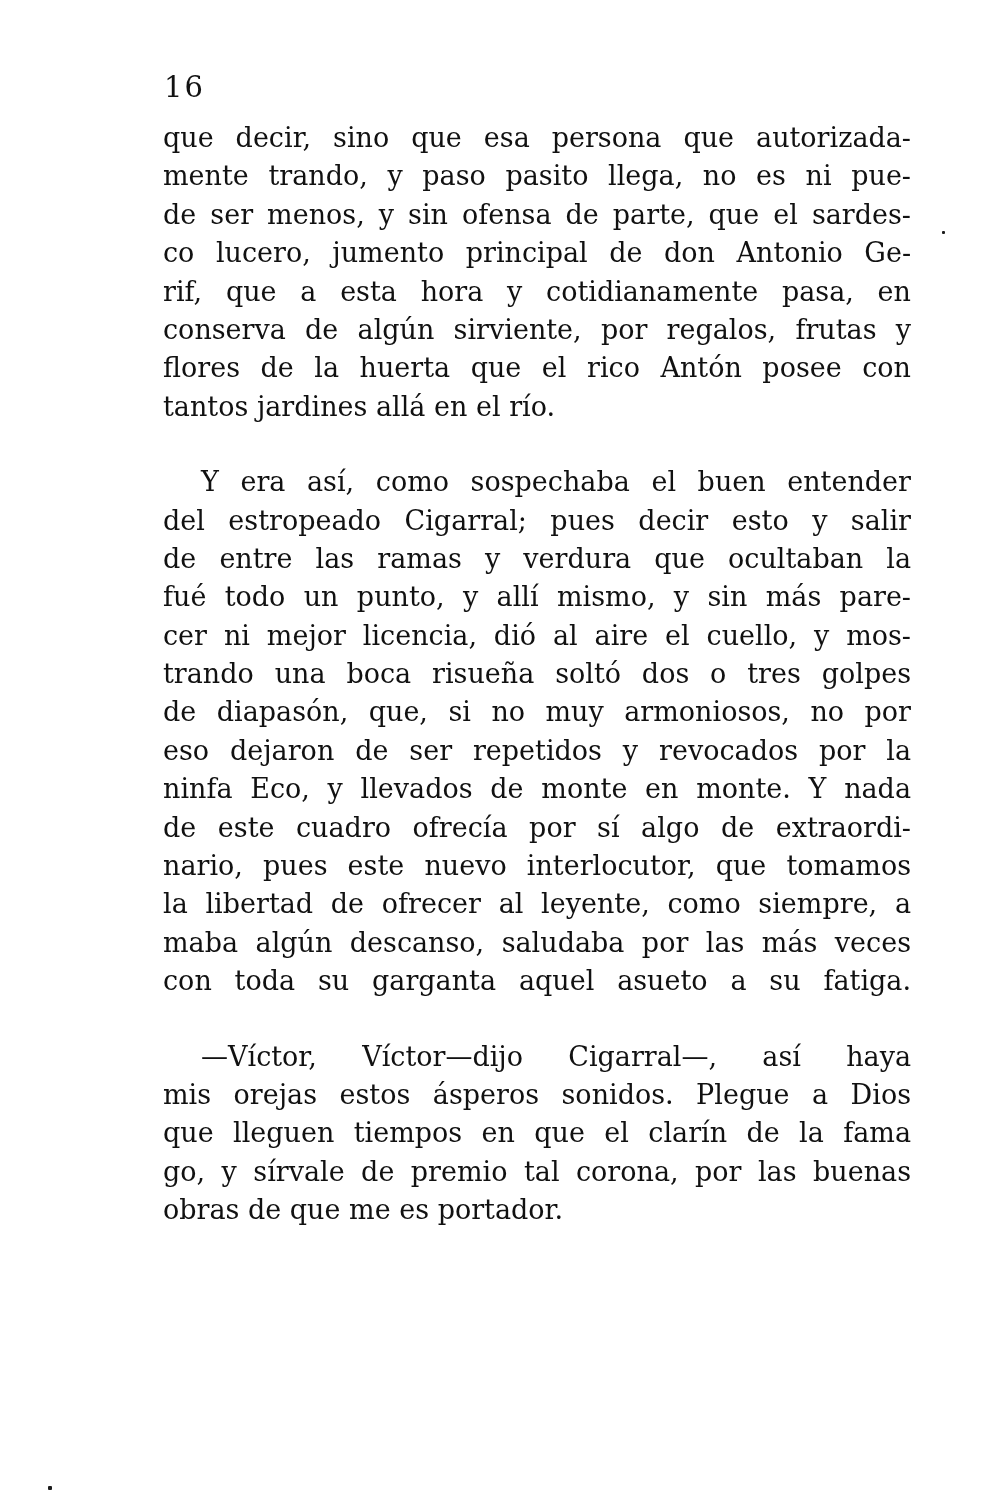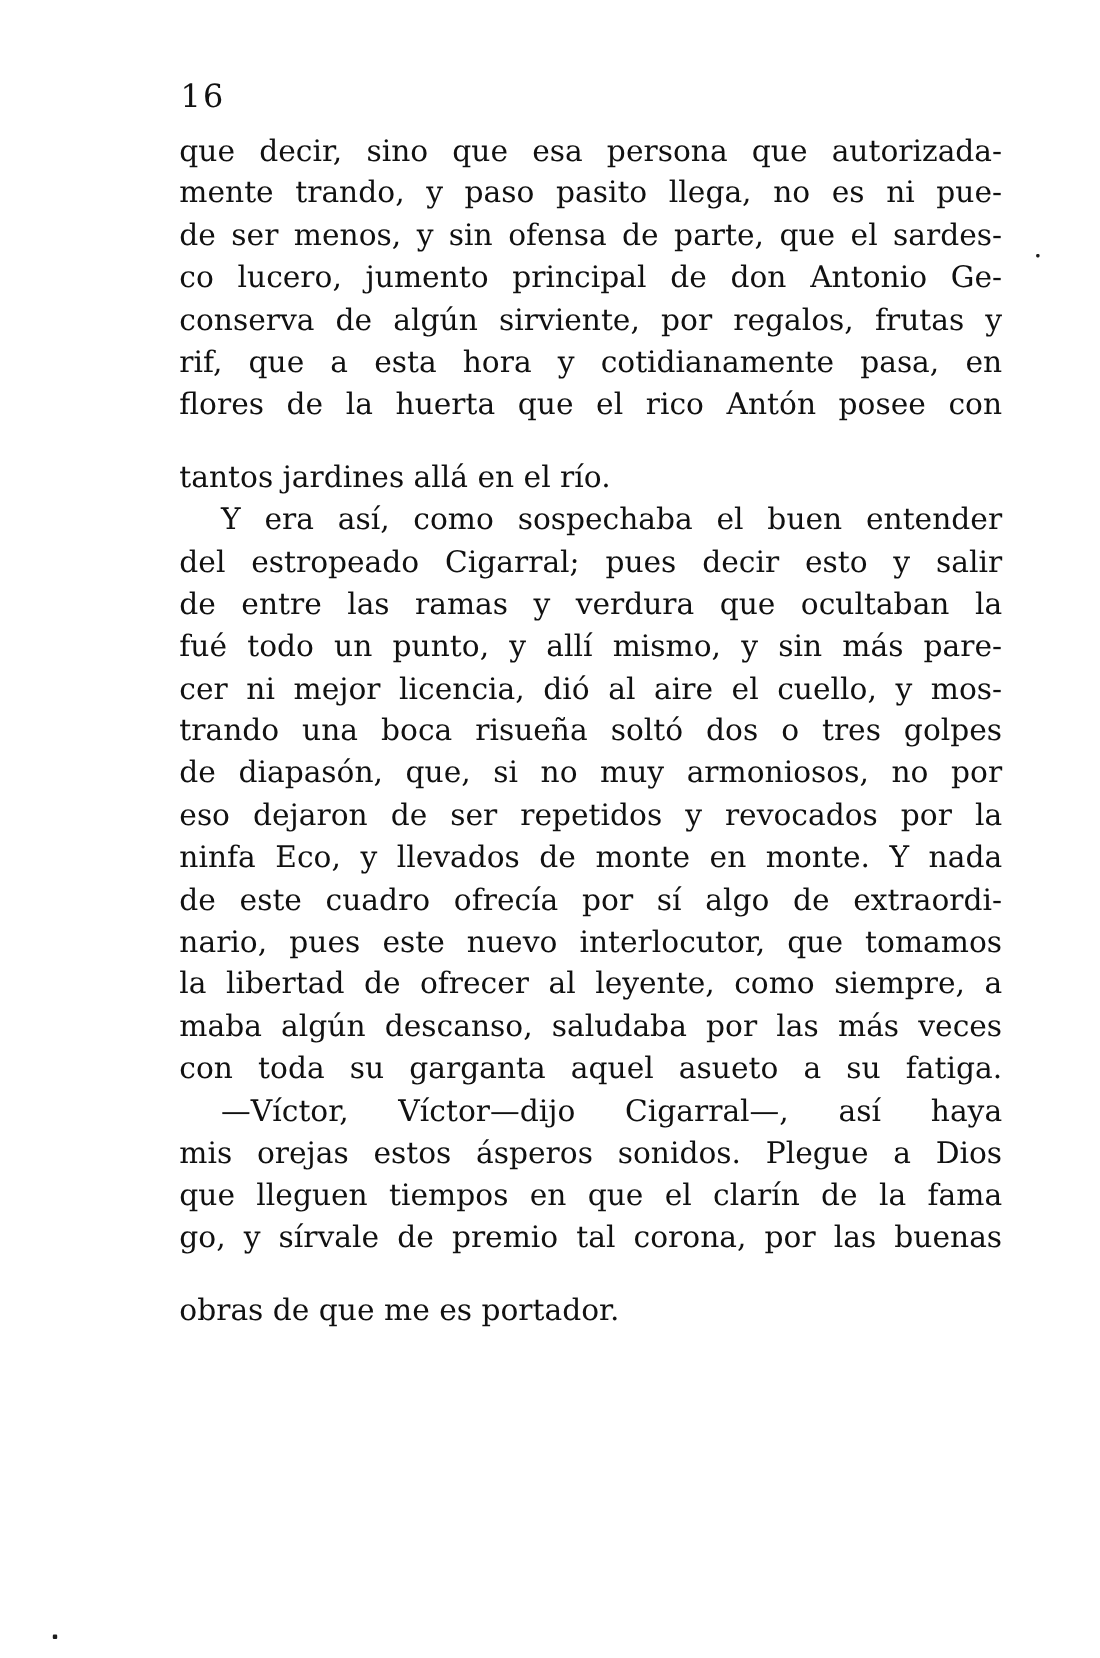--- a/index.html
+++ b/index.html
@@ -34,24 +34,24 @@
   }
   .line {
     text-align: justify;
     text-align-last: justify;
     white-space: normal;
     height: 38.4px;
     overflow: visible;
   }
   .line.last {
     text-align-last: left;
-    margin-top: 28px;
   }
   .line.indent {
     padding-left: 38px;
+    margin-top: 37px;
   }
   .speck {
     position: absolute;
     background: #1c1c1c;
     border-radius: 1px;
   }
   .speck-a { left: 48px; top: 1486px; width: 4px; height: 4px; }
   .speck-b { left: 942px; top: 231px; width: 3px; height: 3px; }
 </style>
 </head>
@@ -60,22 +60,22 @@
 <div class="page">
 
   <div class="page-number">16</div>
 
   <div class="text-block">
 
     <div class="line">que decir, sino que esa persona que autorizada-</div>
     <div class="line">mente trando, y paso pasito llega, no es ni pue-</div>
     <div class="line">de ser menos, y sin ofensa de parte, que el sardes-</div>
     <div class="line">co lucero, jumento principal de don Antonio Ge-</div>
+    <div class="line">rif, que a esta hora y cotidianamente pasa, en</div>
     <div class="line">conserva de algún sirviente, por regalos, frutas y</div>
-    <div class="line">rif, que a esta hora y cotidianamente pasa, en</div>
     <div class="line">flores de la huerta que el rico Antón posee con</div>
     <div class="line last">tantos jardines allá en el río.</div>
 
     <div class="line indent">Y era así, como sospechaba el buen entender</div>
     <div class="line">del estropeado Cigarral; pues decir esto y salir</div>
     <div class="line">de entre las ramas y verdura que ocultaban la</div>
     <div class="line">fué todo un punto, y allí mismo, y sin más pare-</div>
     <div class="line">cer ni mejor licencia, dió al aire el cuello, y mos-</div>
     <div class="line">trando una boca risueña soltó dos o tres golpes</div>
     <div class="line">de diapasón, que, si no muy armoniosos, no por</div>

